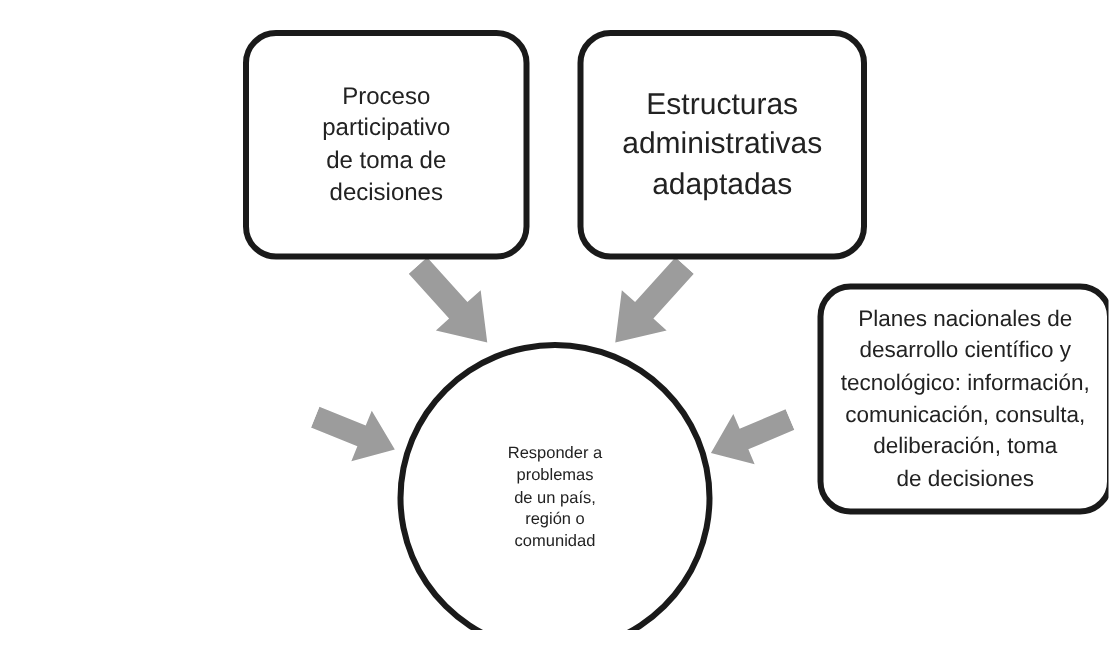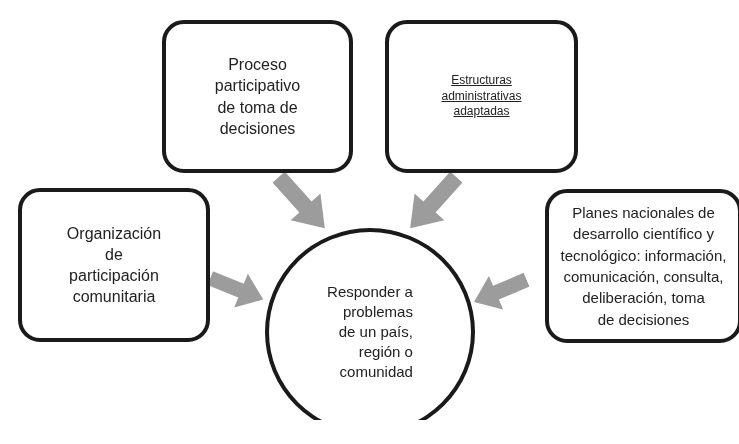--- a/index.html
+++ b/index.html
@@ -26,34 +26,34 @@
     background:var(--bg);
     display:flex;align-items:center;justify-content:center;
     text-align:center;
     z-index:2;
   }
   .box .label, .circle .label{
     white-space:pre-line;
     line-height:1.32;
   }
   .box-tl{left:162px;top:20px;width:191px;height:153px;font-size:16px;}
-  .box-tr{left:385px;top:20px;width:193px;height:153px;font-size:12px;text-decoration:underline;}
+  .box-tr{left:385px;top:20px;width:193px;height:153px;font-size:20px;}
   .box-l {left:18px; top:188px;width:192px;height:154px;font-size:16px;}
   .box-r {left:545px;top:189px;width:197px;height:154px;font-size:15px;}
   .box-r .label{line-height:1.42;}
   .circle{
     position:absolute;
     box-sizing:border-box;
     left:265px;top:228px;width:210px;height:208px;
     border:4px solid var(--border);
     border-radius:50%;
     background:var(--bg);
     display:flex;align-items:center;justify-content:center;
-    text-align:right;
-    font-size:15px;
+    text-align:center;
+    font-size:11px;
     z-index:2;
   }
   .circle .label{line-height:1.33;}
   .arrow{
     position:absolute;
     z-index:1;
     color:var(--arrow);
   }
   .arrow svg{display:block;width:100%;height:100%;}
   .arrow-tl{left:302px;top:203px;width:70px;height:42px;
@@ -97,26 +97,20 @@
 de toma de
 decisiones</span>
   </div>
 
   <div class="box box-tr">
     <span class="label">Estructuras
 administrativas
 adaptadas</span>
   </div>
 
-  <div class="box box-l">
-    <span class="label">Organización
-de
-participación
-comunitaria</span>
-  </div>
 
   <div class="box box-r">
     <span class="label">Planes nacionales de
 desarrollo científico y
 tecnológico: información,
 comunicación, consulta,
 deliberación, toma
 de decisiones</span>
   </div>
 

